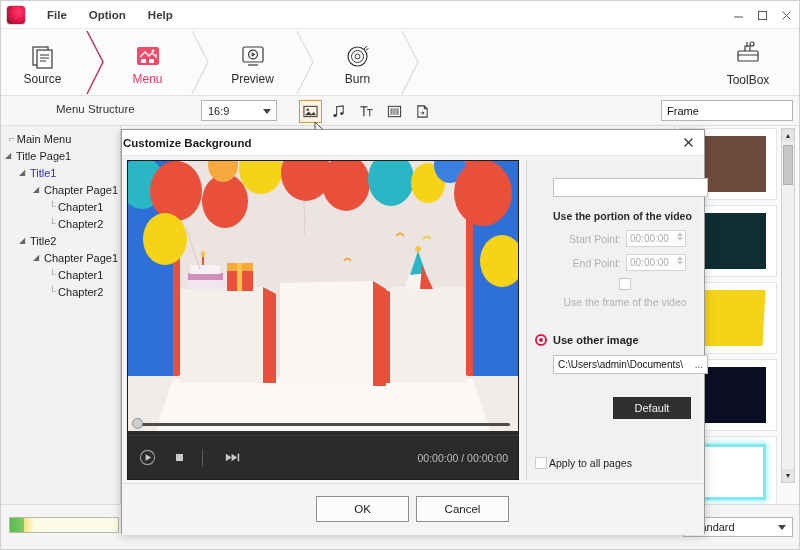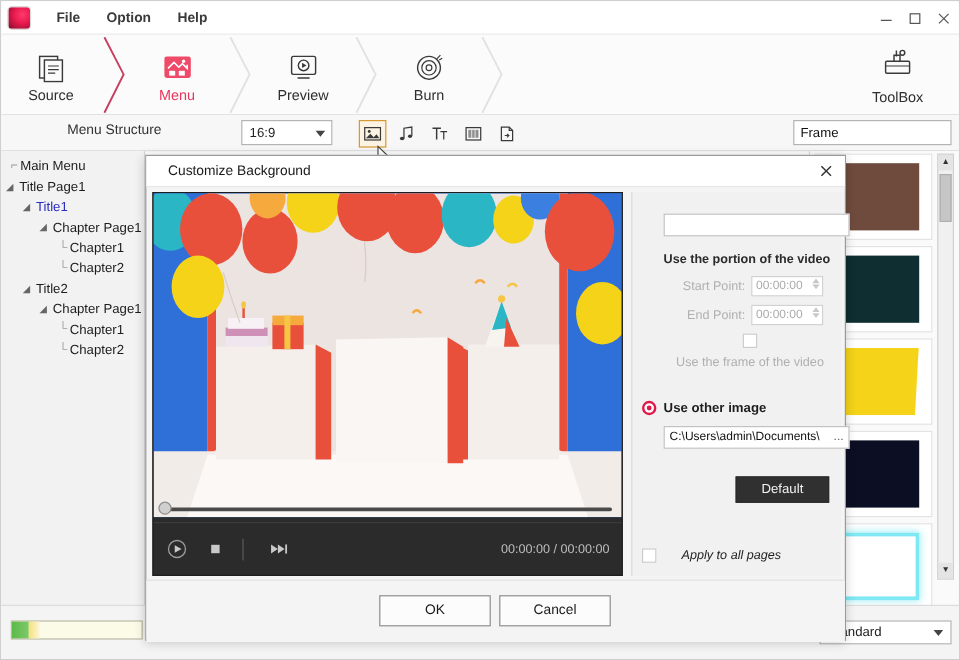--- a/index.html
+++ b/index.html
@@ -179,21 +179,21 @@
   .dialog {
     position: absolute; left: 120px; top: 128px; width: 584px; height: 405px;
     background: #f4f4f4; border: 1px solid #9a9a9a;
     box-shadow: 0 2px 9px rgba(0,0,0,0.22);
   }
   .dlg-title {
     height: 26px; background: #ffffff; border-bottom: 1px solid #e6e6e6;
     display: flex; align-items: center; position: relative;
   }
   .dlg-title .dtxt {
-    font-size: 11.5px; font-weight: normal; color: #1a1a1a; margin-left: 18px; text-align: right;
+    font-size: 11.5px; font-weight: bold; color: #1a1a1a; margin-left: 1px; text-align: right;
   }
   .dlg-close {
     position: absolute; right: 6px; top: 3px; width: 19px; height: 19px;
     display: flex; align-items: center; justify-content: center; color: #333; cursor: default;
   }
   .dlg-body { position: relative; height: 379px; }
 
   
   .video-wrap {
     position: absolute; left: 5px; top: 4px; width: 392px; height: 320px;
@@ -271,21 +271,21 @@
     width: 12px; height: 12px; background: #fff; border: 1px solid #cccccc; flex: none; cursor: pointer;
   }
   .chk-lab { font-size: 10.5px; color: #b0b0b0; cursor: default; }
   .chk-lab.on { color: #1e1e1e; }
   .default-btn {
     position: absolute; right: 10px; top: 237px; width: 78px; height: 22px;
     background: #303030; border: 1px solid #2a2a2a; color: #f2f2f2;
     font-size: 11px; display: flex; align-items: center; justify-content: center; cursor: pointer;
   }
   .apply-row {
-    position: absolute; left: 8px; bottom: 11px; display: flex; align-items: center; gap: 21px; font-style: italic;
+    position: absolute; left: 8px; bottom: 11px; display: flex; align-items: center; gap: 2px;
   }
 
   
   .dlg-footer {
     position: absolute; left: 0; bottom: 0; width: 100%; height: 52px;
     border-top: 1px solid #e0e0e0; background: #f4f4f4;
   }
   .fbtn {
     position: absolute; top: 12px; width: 93px; height: 26px;
     background: #fcfcfc; border: 1px solid #8d8d8d;

